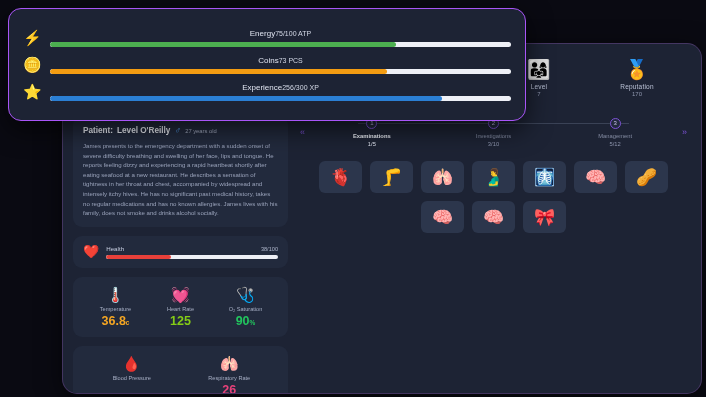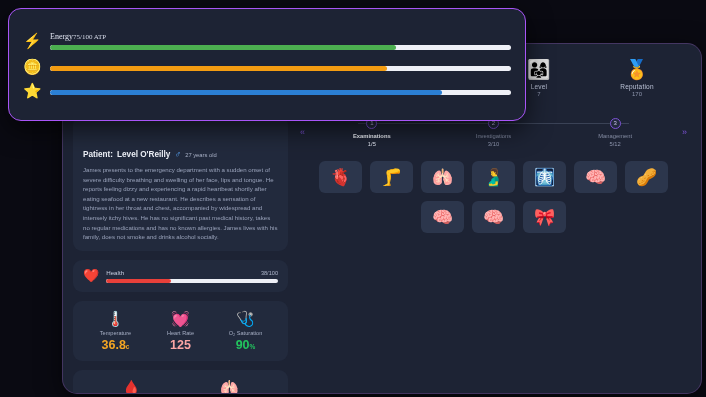--- a/index.html
+++ b/index.html
@@ -50,21 +50,20 @@
     background: #222a3d;
     border-radius: 9px;
     padding: 9px 10px;
   }
 
   
   .patient-head {
     display: flex; align-items: baseline; gap: 4px;
     font-size: 8.2px; font-weight: bold; color: #eef1f8;
     margin-bottom: 6px;
-    margin-top: 24px;
   }
   .gender-icon { color: #5aa9ff; font-size: 9px; }
   .patient-age { font-size: 5.8px; color: #aab2c8; font-weight: normal; }
   .patient-desc {
     font-size: 6.1px; line-height: 9.6px; color: #99a2ba; text-align: left;
   }
 
   
   .health-row { display: flex; align-items: center; gap: 7px; }
   .health-emoji { font-size: 13px; line-height: 13px; }
@@ -130,21 +129,21 @@
     border-radius: 13px;
     padding: 9px 14px;
     display: flex; flex-direction: column; justify-content: center;
     gap: 9px;
     box-shadow: 0 8px 26px rgba(0,0,0,.65);
     z-index: 5;
   }
   .res-row { display: flex; align-items: center; gap: 11px; }
   .res-emoji { font-size: 15px; line-height: 15px; width: 16px; text-align: center; }
   .res-main { flex: 1; }
-  .res-top { display: flex; justify-content: flex-start; align-items: baseline; font-family: Liberation Serif, serif; }
+  .res-top { display: flex; justify-content: center; align-items: baseline; }
   .res-label { font-size: 8px; color: #dfe3ef; }
   .res-val { font-size: 7px; color: #d3d8e6; }
   .res-track {
     margin-top: 4px; height: 5px; border-radius: 3px;
     background: #eef0f6; overflow: hidden;
   }
   .res-fill { height: 100%; border-radius: 3px; }
 </style>
 </head>
 <body>
@@ -198,21 +197,21 @@
         <div class="card">
           <div class="vitals-grid" id="vitals-row1">
               <div class="vital">
                 <span class="vital-emoji">🌡️</span>
                 <div class="vital-label">Temperature</div>
                 <div class="vital-value" style="color:#f5a623">36.8<span class="vital-unit">c</span></div>
               </div>
               <div class="vital">
                 <span class="vital-emoji">💓</span>
                 <div class="vital-label">Heart Rate</div>
-                <div class="vital-value" style="color:#fca5a5">125<span class="vital-unit"></span></div>
+                <div class="vital-value" style="color:#84cc16">125<span class="vital-unit"></span></div>
               </div>
               <div class="vital">
                 <span class="vital-emoji">🩺</span>
                 <div class="vital-label">O₂ Saturation</div>
                 <div class="vital-value" style="color:#22c55e">90<span class="vital-unit">%</span></div>
               </div>
             </div>
         </div>
 
         <div class="card">
@@ -304,28 +303,36 @@
           <span class="res-val">75/100 ATP</span>
         </div>
         <div class="res-track">
           <div class="res-fill" id="res-fill-0" style="width: 75%; background: rgb(76, 175, 80);"></div>
         </div>
       </div>
     </div>
     <div class="res-row">
       <span class="res-emoji">🪙</span>
       <div class="res-main">
+        <div class="res-top">
+          <span class="res-label">Coins</span>
+          <span class="res-val">73 PCS</span>
+        </div>
         <div class="res-track">
           <div class="res-fill" id="res-fill-1" style="width: 73%; background: rgb(243, 156, 18);"></div>
         </div>
       </div>
     </div>
     <div class="res-row">
       <span class="res-emoji">⭐</span>
       <div class="res-main">
+        <div class="res-top">
+          <span class="res-label">Experience</span>
+          <span class="res-val">256/300 XP</span>
+        </div>
         <div class="res-track">
           <div class="res-fill" id="res-fill-2" style="width: 85%; background: rgb(43, 127, 212);"></div>
         </div>
       </div>
     </div>
   </div>
 
 </div>
 
 </body></html>

